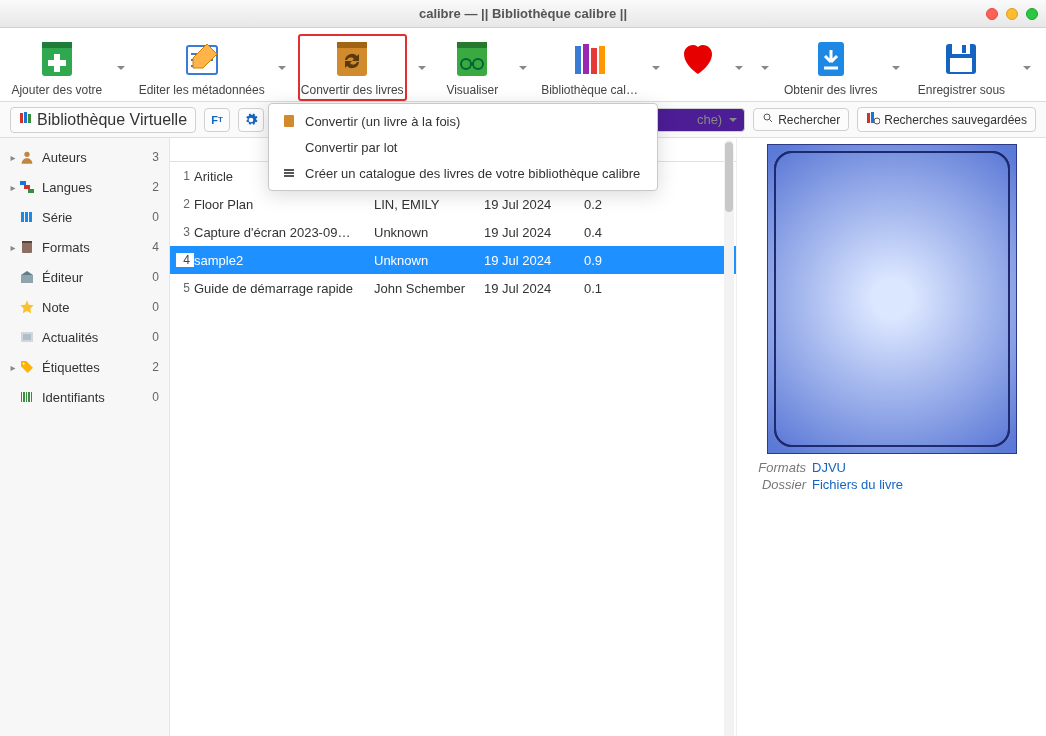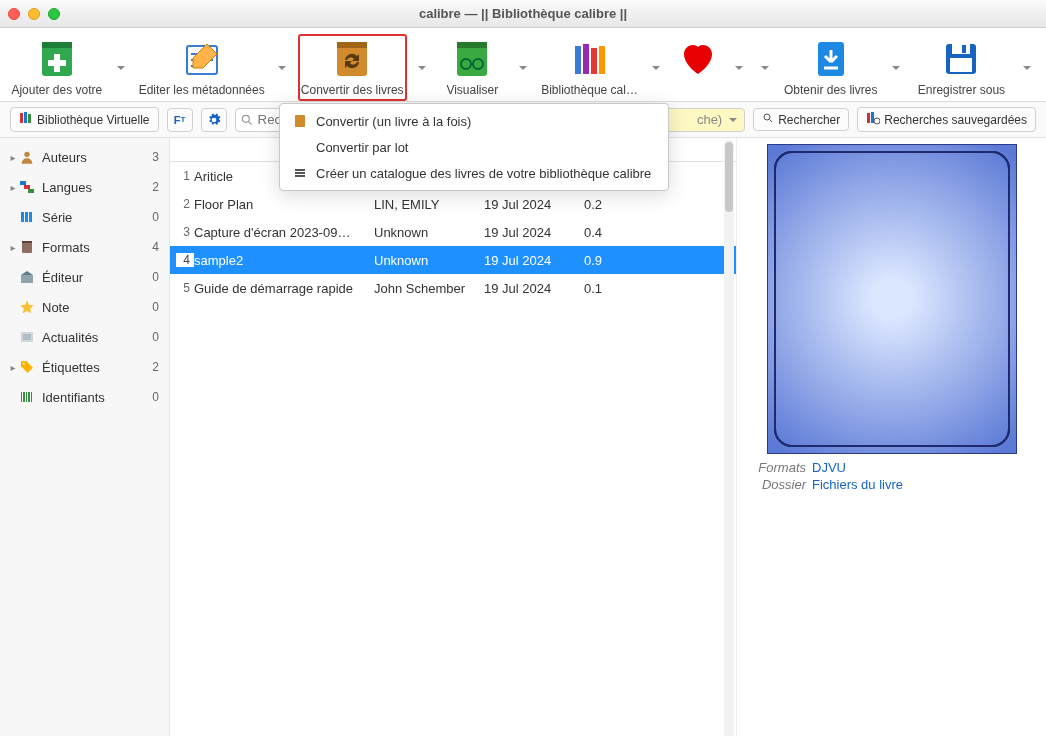--- a/index.html
+++ b/index.html
@@ -15,20 +15,21 @@
   }
   
   .titlebar {
     height: 28px;
     background: linear-gradient(#fafafa, #e7e7e7);
     border-bottom: 1px solid #d0d0d0;
     display: flex;
     align-items: center;
     padding: 0 8px;
     position: relative;
+    justify-content: flex-end;
   }
   .traffic { display: flex; gap: 8px; }
   .dot { width: 12px; height: 12px; border-radius: 50%; }
   .dot.r { background:#ff5f57; border:1px solid #e14b42; }
   .dot.y { background:#febc2e; border:1px solid #dd9d1f; }
   .dot.g { background:#28c840; border:1px solid #1ca52d; }
   .title { position:absolute; left:0; right:0; text-align:center; font-weight:600; font-size:13px; color:#555; }
   
   .toolbar {
     background: #fff;
@@ -66,21 +67,21 @@
     display: flex;
     align-items: center;
     gap: 8px;
     padding: 0 10px;
   }
   .biblio {
     display:flex; align-items:center; gap:4px;
     border:1px solid #d0d0d0; border-radius:4px;
     background:#fcfcfc;
     padding:3px 8px;
-    font-size:12px;
+    font-size:16px;
   }
   .ftbtn, .gearbtn {
     border:1px solid #d0d0d0; background:#fcfcfc; border-radius:4px;
     width:26px; height:24px; display:flex; align-items:center; justify-content:center;
     font-size:11px;
   }
   .searchinput {
     flex: 0 0 120px;
     height: 24px;
     border:1px solid #d0d0d0; border-radius:4px;
@@ -90,21 +91,21 @@
   }
   .searchbtn, .savedsearch {
     display:flex; align-items:center; gap:4px;
     border:1px solid #d0d0d0; border-radius:4px;
     background:#fcfcfc;
     padding:3px 8px;
     font-size:12px;
   }
   .extracombo {
     width: 130px; height: 24px;
-    border:1px solid #d0d0d0; border-radius:4px; background:#fef9c3;
+    border:1px solid #d0d0d0; border-radius:4px; background:#4c1d95;
     display:flex; align-items:center; justify-content:flex-end;
     padding:0 6px; color:#888;
   }
   
   .main { display: flex; height: 612px; }
   .sidebar {
     width: 170px;
     background: #f7f7f7;
     border-right: 1px solid #e5e5e5;
     padding-top: 4px;
@@ -163,21 +164,21 @@
     position:absolute; left:6px; right:6px; top:6px; bottom:6px;
     border: 2px solid #1e2a6d;
     border-radius: 18px;
   }
   .kv { display:flex; gap:6px; font-size:13px; margin-top:2px;}
   .kv .k{ color:#777; font-style:italic; width:55px; text-align:right;}
   .kv .v{ color:#1565c0; }
   
   .menu {
     position:absolute;
-    top: 103px; left: 279px;
+    top: 103px; left: 268px;
     width: 390px;
     background:#fff;
     border:1px solid #c8c8c8;
     border-radius:4px;
     box-shadow: 0 4px 20px rgba(0,0,0,0.15);
     z-index: 50;
     padding: 4px 0;
   }
   .menu .mitem {
     display:flex; align-items:center;

